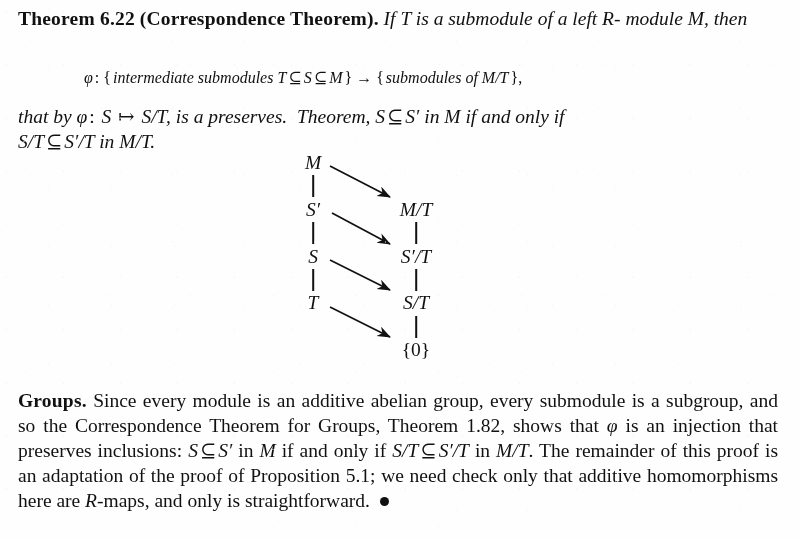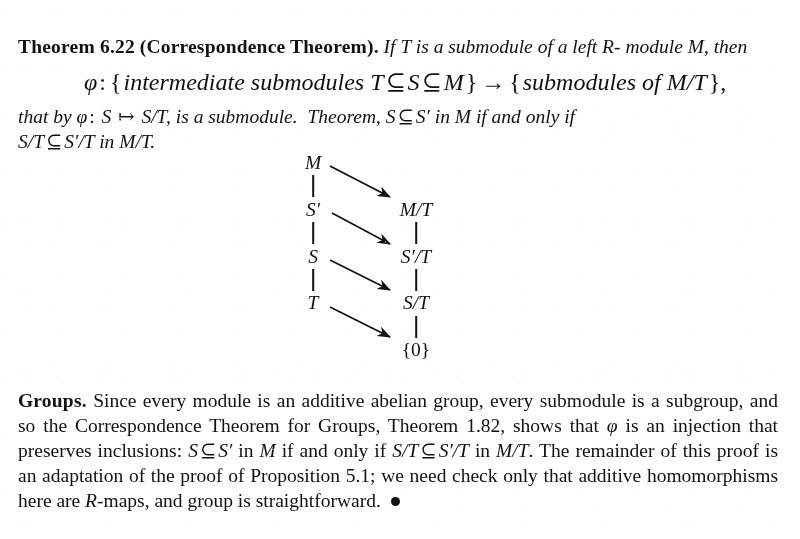--- a/index.html
+++ b/index.html
@@ -30,21 +30,20 @@
     position: absolute;
     left: 18px;
     width: 760px;
     font-size: 19.5px;
     line-height: 25px;
     text-align: justify;
     text-justify: inter-word;
   }
   .theorem-head {
     top: 6px;
-    margin-top: 28px;
   }
   .proof-block {
     top: 388px;
   }
   .bold {
     font-weight: bold;
     letter-spacing: .2px;
   }
   .mi {            
     font-style: italic;
@@ -58,21 +57,21 @@
   
   .stmt {
     font-style: italic;
   }
 
   
   .display-1 {
     position: absolute;
     left: 84px;
     top: 68px;
-    font-size: 24px;
+    font-size: 16px;
     font-style: italic;
     white-space: nowrap;
   }
   .display-1 .op { font-style: normal; }
 
   .given-block {
     position: absolute;
     left: 18px;
     top: 104px;
     width: 760px;
@@ -161,21 +160,21 @@
     <span class="mi">φ</span><span class="op">:</span><span class="op">{</span><span>intermediate submodules</span>
     <span class="mi">T</span><span class="op">⊆</span><span class="mi">S</span><span class="op">⊆</span><span class="mi">M</span><span class="op">}</span><span class="op">→</span><span class="op">{</span><span>submodules of</span>
     <span class="mi">M/T</span><span class="op">},</span>
   </div>
 
   <div class="given-block">
     <span>that by</span>
     <span class="mi">φ</span><span class="op">:</span>
     <span class="mi">S</span>
     <span class="op">↦</span>
-    <span class="mi">S/T</span><span>, is a submodule.</span>&nbsp;
+    <span class="mi">S/T</span><span>, is a preserves.</span>&nbsp;
     <span>Theorem,</span>
     <span class="mi">S</span><span class="op">⊆</span><span class="mi">S′</span>
     <span>in</span>
     <span class="mi">M</span>
     <span>if and only if</span>
     <br>
     <span class="mi">S/T</span><span class="op">⊆</span><span class="mi">S′/T</span>
     <span>in</span>
     <span class="mi">M/T</span><span>.</span>
   </div>
@@ -218,17 +217,17 @@
     <span>Since every module is an additive abelian group, every submodule is a subgroup, and so the Correspondence Theorem for Groups, Theorem 1.82, shows that</span>
     <span class="mi">φ</span>
     <span>is an injection that preserves inclusions:</span>
     <span class="mi">S</span><span class="op">⊆</span><span class="mi">S′</span>
     <span>in</span>
     <span class="mi">M</span>
     <span>if and only if</span>
     <span class="mi">S/T</span><span class="op">⊆</span><span class="mi">S′/T</span>
     <span>in</span>
     <span class="mi">M/T</span><span>. The remainder of this proof is an adaptation of the proof of Proposition 5.1; we need check only that additive homomorphisms here are</span>
-    <span class="mi">R</span><span>-maps, and group is straightforward.</span><span class="endmark"></span>
+    <span class="mi">R</span><span>-maps, and only is straightforward.</span><span class="endmark"></span>
   </div>
 
   <div class="speckle"></div>
 </div>
 
 </body></html>

